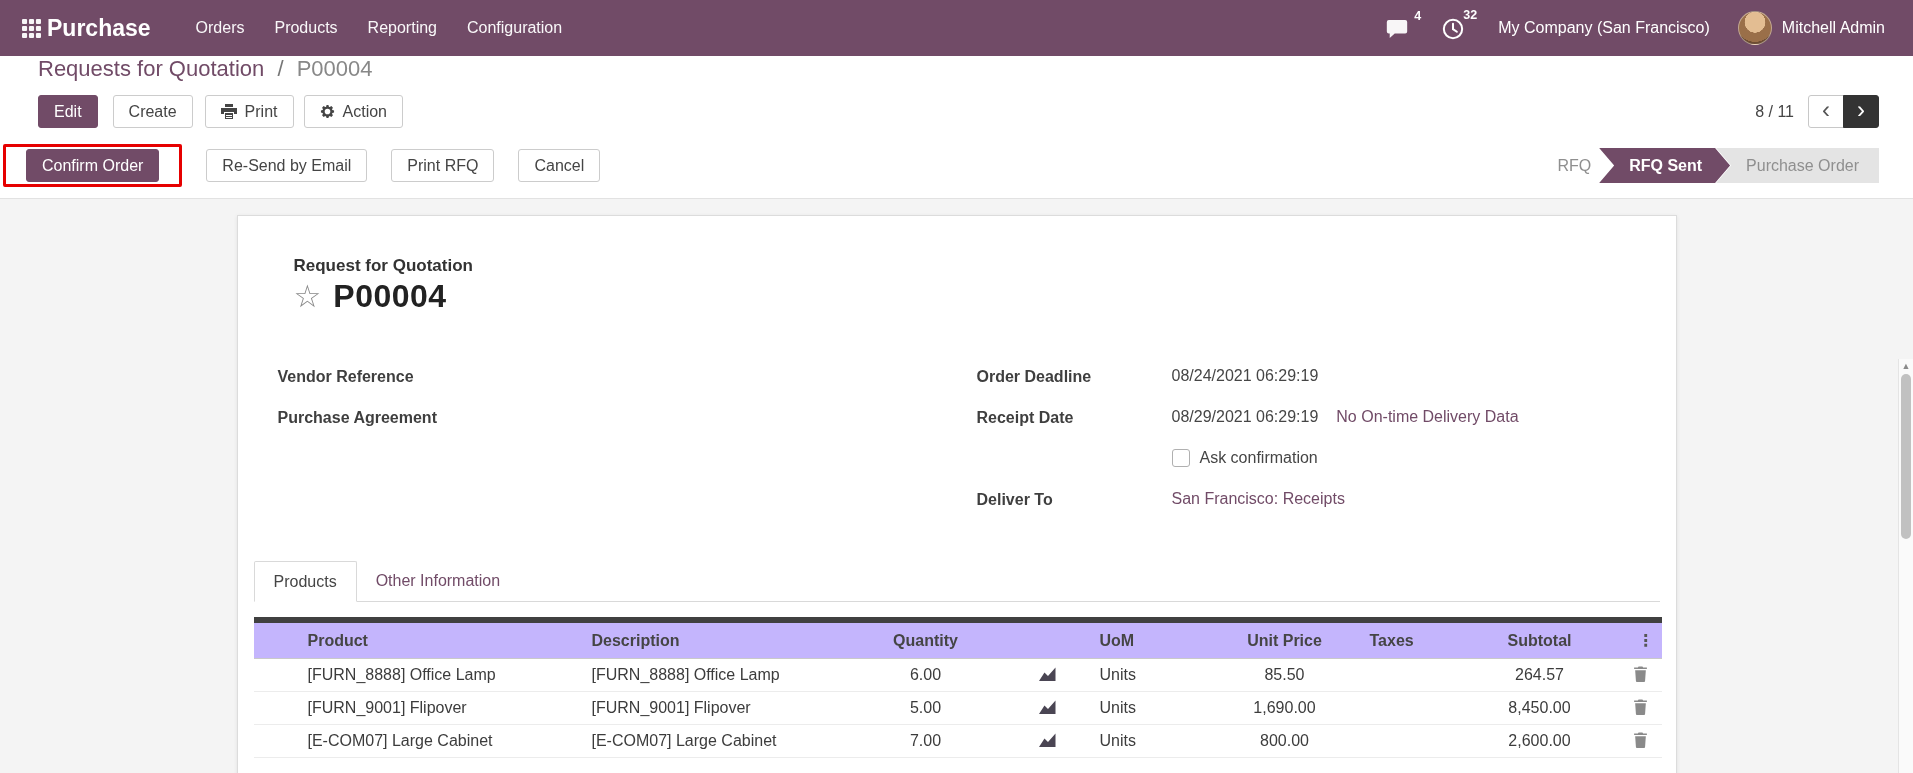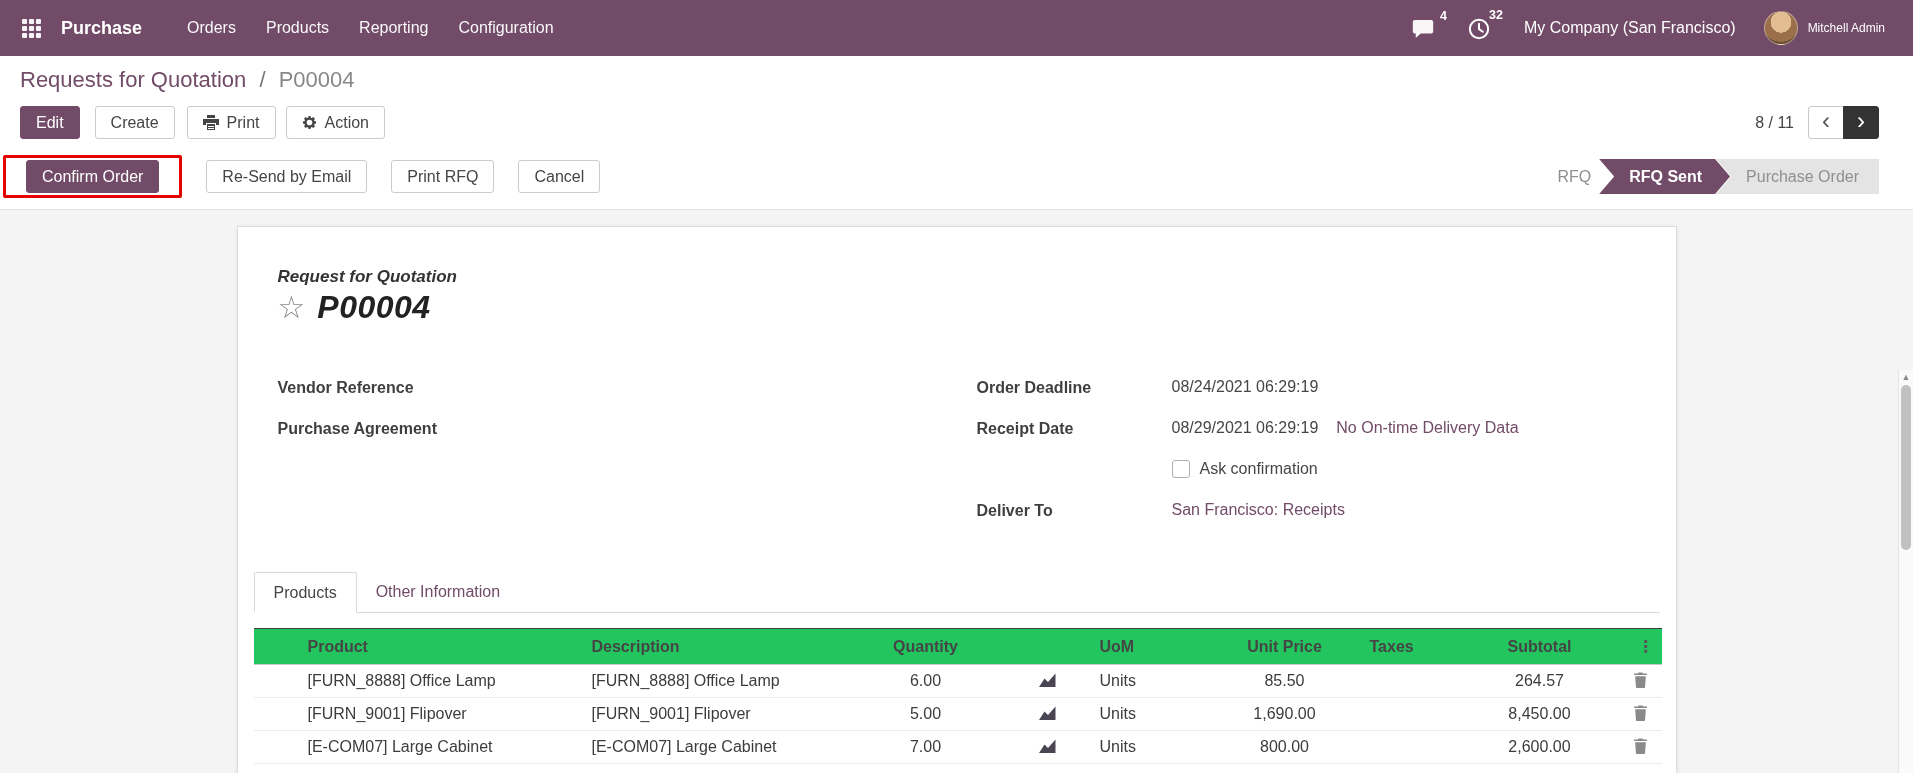--- a/index.html
+++ b/index.html
@@ -5,33 +5,33 @@
   :root { --brand:#714B67; --annotation_red:#e60000; }
   * { box-sizing:border-box; }
   html,body { margin:0; width:1913px; height:773px; overflow:hidden;
     font-family:"Liberation Sans","DejaVu Sans",sans-serif; background:#fff; color:#4c4c4c; }
   body { display:flex; flex-direction:column; }
 
   
   .navbar { height:56px; flex:0 0 56px; background:var(--brand); display:flex; align-items:center;
     padding:0 28px 0 16px; color:#fff; }
   .apps { display:inline-flex; padding:6px; cursor:pointer; }
-  .brand { font-size:18px; font-weight:700; margin-left:14px; cursor:pointer; }
+  .brand { font-size:23px; font-weight:700; margin-left:0; cursor:pointer; }
   .nav-menu { display:flex; margin-left:30px; }
   .nav-item { font-size:16px; padding:9px 15px; color:rgba(255,255,255,.96); cursor:pointer; }
   .nav-right { margin-left:auto; display:flex; align-items:center; gap:28px; }
   .icon-wrap { position:relative; cursor:pointer; display:inline-flex; padding:2px 6px 0 0; }
   .nav-badge { position:absolute; top:-8px; right:-7px; font-size:12.5px; font-weight:700; color:#fff; }
   .company { font-size:16px; cursor:pointer; }
-  .user { display:flex; align-items:center; gap:10px; font-size:12px; cursor:pointer; }
+  .user { display:flex; align-items:center; gap:10px; font-size:16px; cursor:pointer; }
   .avatar { width:34px; height:34px; border-radius:50%; border:1px solid rgba(255,255,255,.4);
     background:radial-gradient(circle at 50% 32%, #e3bd92 0 38%, #9a6f49 39% 72%, #6d4d33 73% 100%); }
 
   
-  .control-panel { background:#fff; padding:11px 34px 0 20px; }
+  .control-panel { background:#fff; padding:0 34px 0 20px;margin-left:18px; }
   .breadcrumb { font-size:22px; margin-bottom:13px; }
   .bc-link { color:var(--brand); cursor:pointer; }
   .bc-sep { color:#777; margin:0 7px; }
   .bc-current { color:#888; }
   .cp-row { display:flex; align-items:center; padding-bottom:13px; }
   .btn { font-family:inherit; font-size:16px; line-height:19px; padding:6px 15px; border:1px solid #ccc;
     background:#fff; color:#454545; border-radius:3px; cursor:pointer; display:inline-flex; align-items:center; gap:8px; white-space:nowrap; }
   .btn-primary { background:var(--brand); border-color:var(--brand); color:#fff; }
   .grp { display:flex; gap:5px; margin-right:12px; }
   .cp-row .btn + .btn { margin-left:10px; }
@@ -52,21 +52,21 @@
   .step-first { color:#8f8f8f; padding-right:22px; }
   .step-active { background:var(--brand); color:#fff; font-weight:700; margin-left:-14px; padding:8px 28px 8px 30px;
     clip-path:polygon(0 0, calc(100% - 15px) 0, 100% 50%, calc(100% - 15px) 100%, 0 100%, 15px 50%); }
   .step-muted { background:#e4e4e4; color:#8f8f8f; margin-left:-14px; padding:8px 20px 8px 30px;
     clip-path:polygon(0 0, 100% 0, 100% 100%, 0 100%, 15px 50%); }
 
   
   .content { flex:1; background:#f4f4f4; overflow:hidden; padding-top:16px; position:relative; }
   .sheet { width:1440px; margin:0 auto; background:#fff; border:1px solid #dcdcdc;
     box-shadow:0 1px 4px rgba(0,0,0,.08); padding-top:40px; min-height:600px; }
-  .sheet-head { padding:0 40px;font-style:italic; }
+  .sheet-head { padding:0 56px; }
   .doc-type { font-size:17px; font-weight:700; color:#333; }
   .doc-name { display:flex; align-items:center; gap:12px; margin-top:2px; }
   .star { font-size:31px; color:#8a8a8a; line-height:1; cursor:pointer; }
   .rec-name { font-size:32px; font-weight:700; color:#222; letter-spacing:.5px; }
 
   .fields { display:grid; grid-template-columns:1fr 1fr; column-gap:40px; padding:52px 40px 0; }
   .frow { display:flex; min-height:41px; align-items:flex-start; }
   .flabel { flex:0 0 195px; font-weight:700; font-size:16px; color:#3f3f3f; padding-top:1px; }
   .fval { font-size:16px; color:#454545; display:flex; align-items:baseline; gap:18px; flex-wrap:nowrap; }
   .link { color:var(--brand); cursor:pointer; }
@@ -74,21 +74,21 @@
     display:inline-block; vertical-align:-4px; margin-right:10px; cursor:pointer; }
 
   
   .notebook { margin-top:30px; padding:0 16px; }
   .tabbar { display:flex; border-bottom:1px solid #d9d9d9; }
   .tab { padding:10px 19px; font-size:16px; line-height:19px; cursor:pointer; }
   .tab-active { background:#fff; border:1px solid #d9d9d9; border-bottom:1px solid #fff; margin-bottom:-1px;
     border-radius:2px 2px 0 0; color:#454545; }
   .tab-inactive { color:var(--brand); }
   table { width:100%; border-collapse:collapse; font-size:16px; color:#3c3c3c; margin-top:15px; table-layout:fixed; }
-  thead th { background:#22c55e; border-top:1px solid #404040; border-bottom:1px solid #c9c9c9;
+  thead th { background:#c4b5fd; border-top:6px solid #404040; border-bottom:1px solid #c9c9c9;
     font-weight:700; color:#454545; text-align:left; padding:8px 10px; white-space:nowrap; overflow:hidden; }
   tbody td { padding:7px 10px; border-bottom:1px solid #ececec; white-space:nowrap; overflow:hidden; }
   tbody tr { cursor:pointer; }
   .num { text-align:center; }
   .ctr { text-align:center; }
   .opt { text-align:right; color:#555; font-weight:700; padding-right:8px; cursor:pointer; }
   .fc-icon, .trash { cursor:pointer; vertical-align:-2px; }
   .foot-links { display:flex; gap:28px; padding:8px 0 18px 54px; font-size:16px; }
 
   

